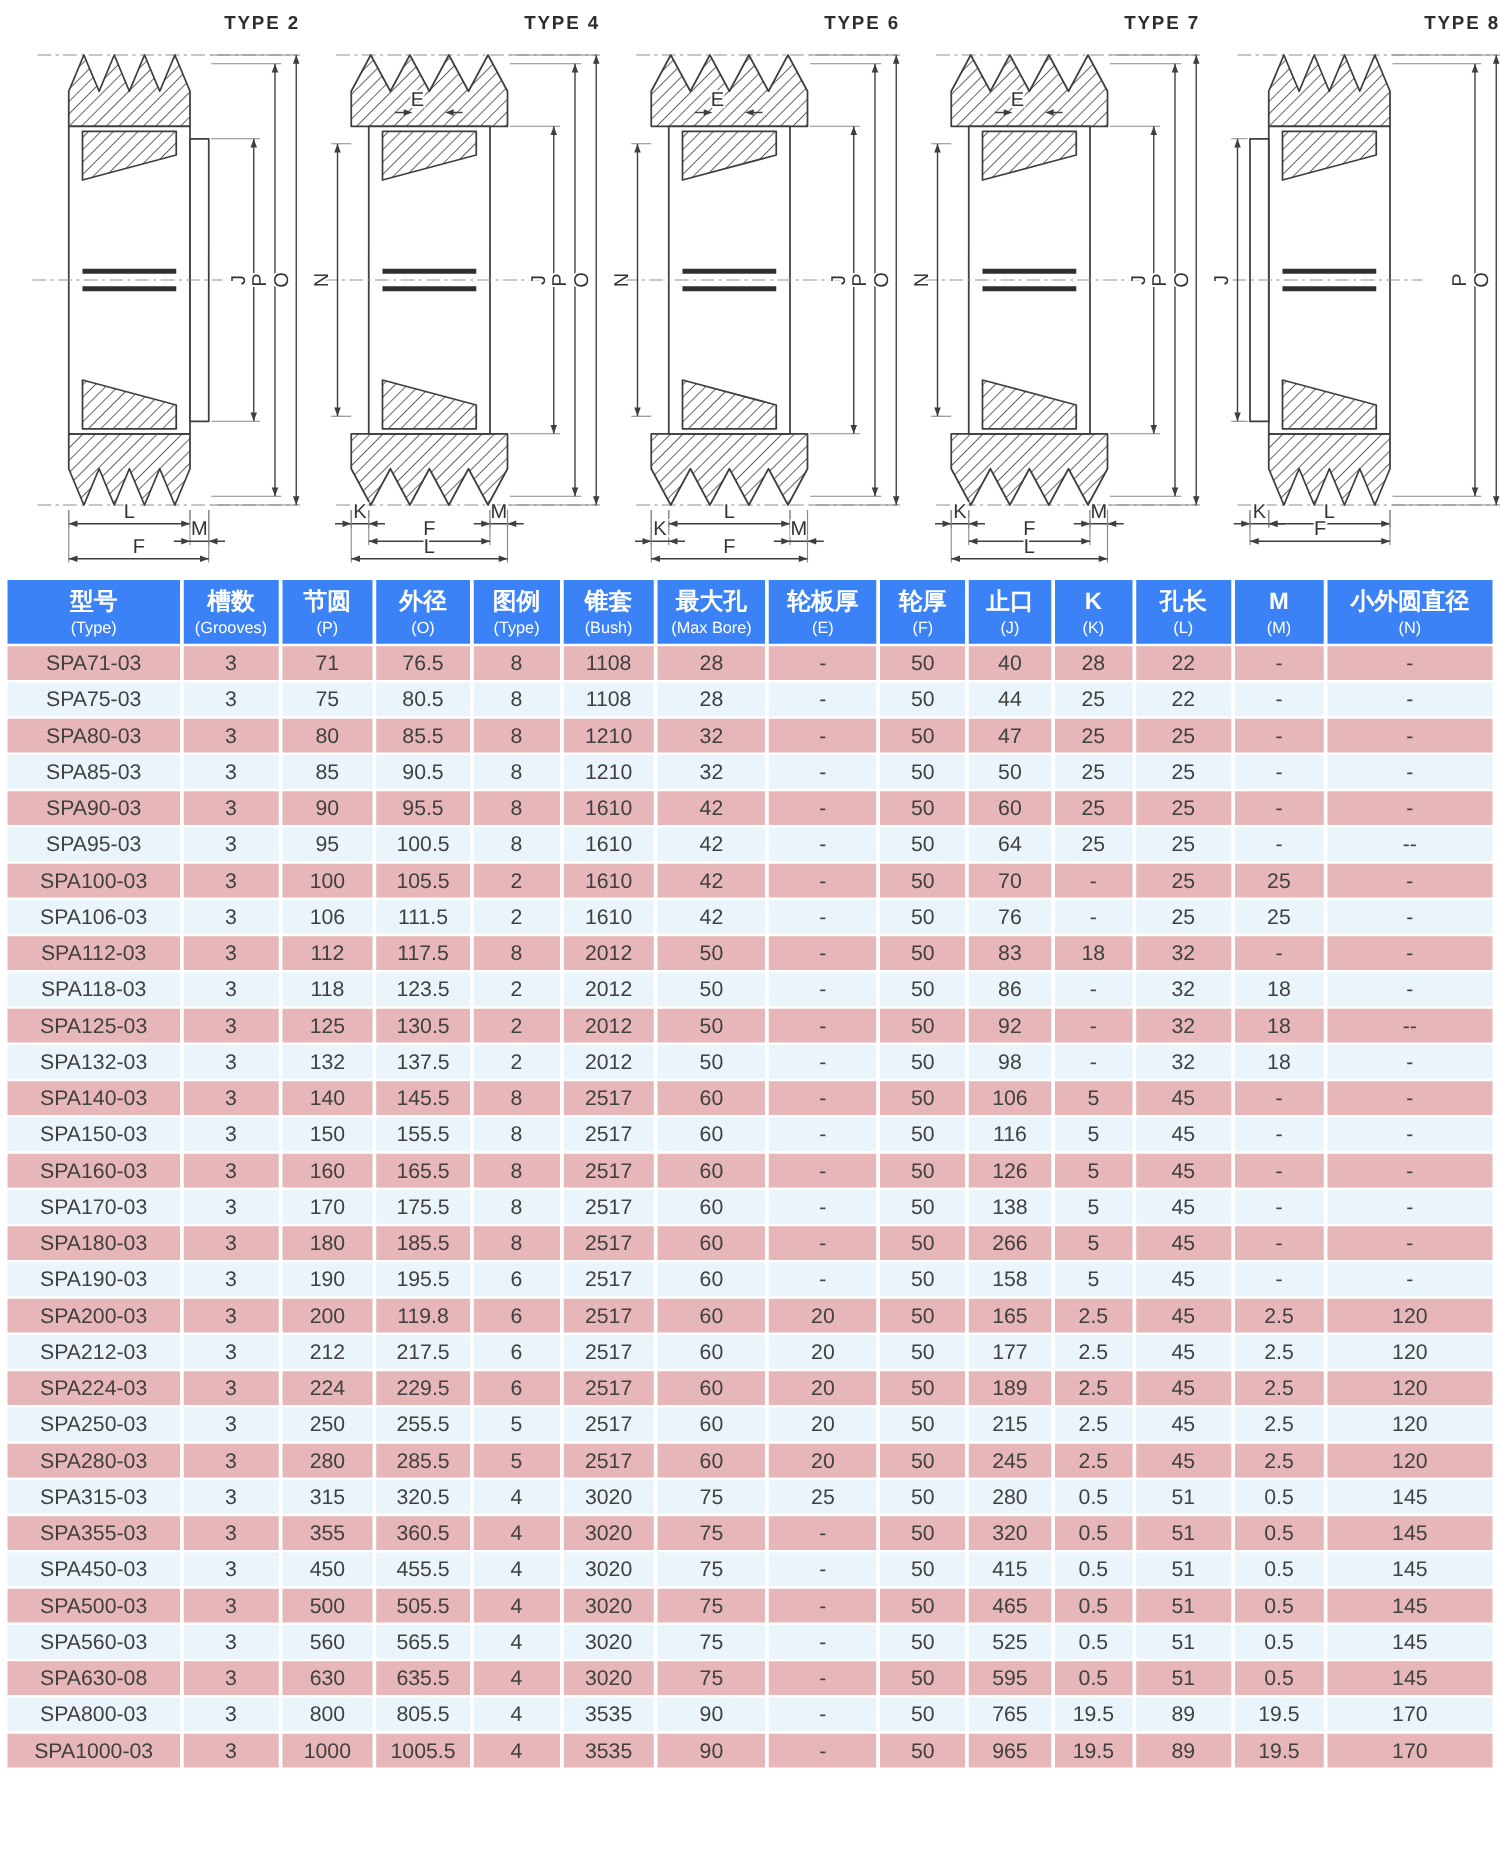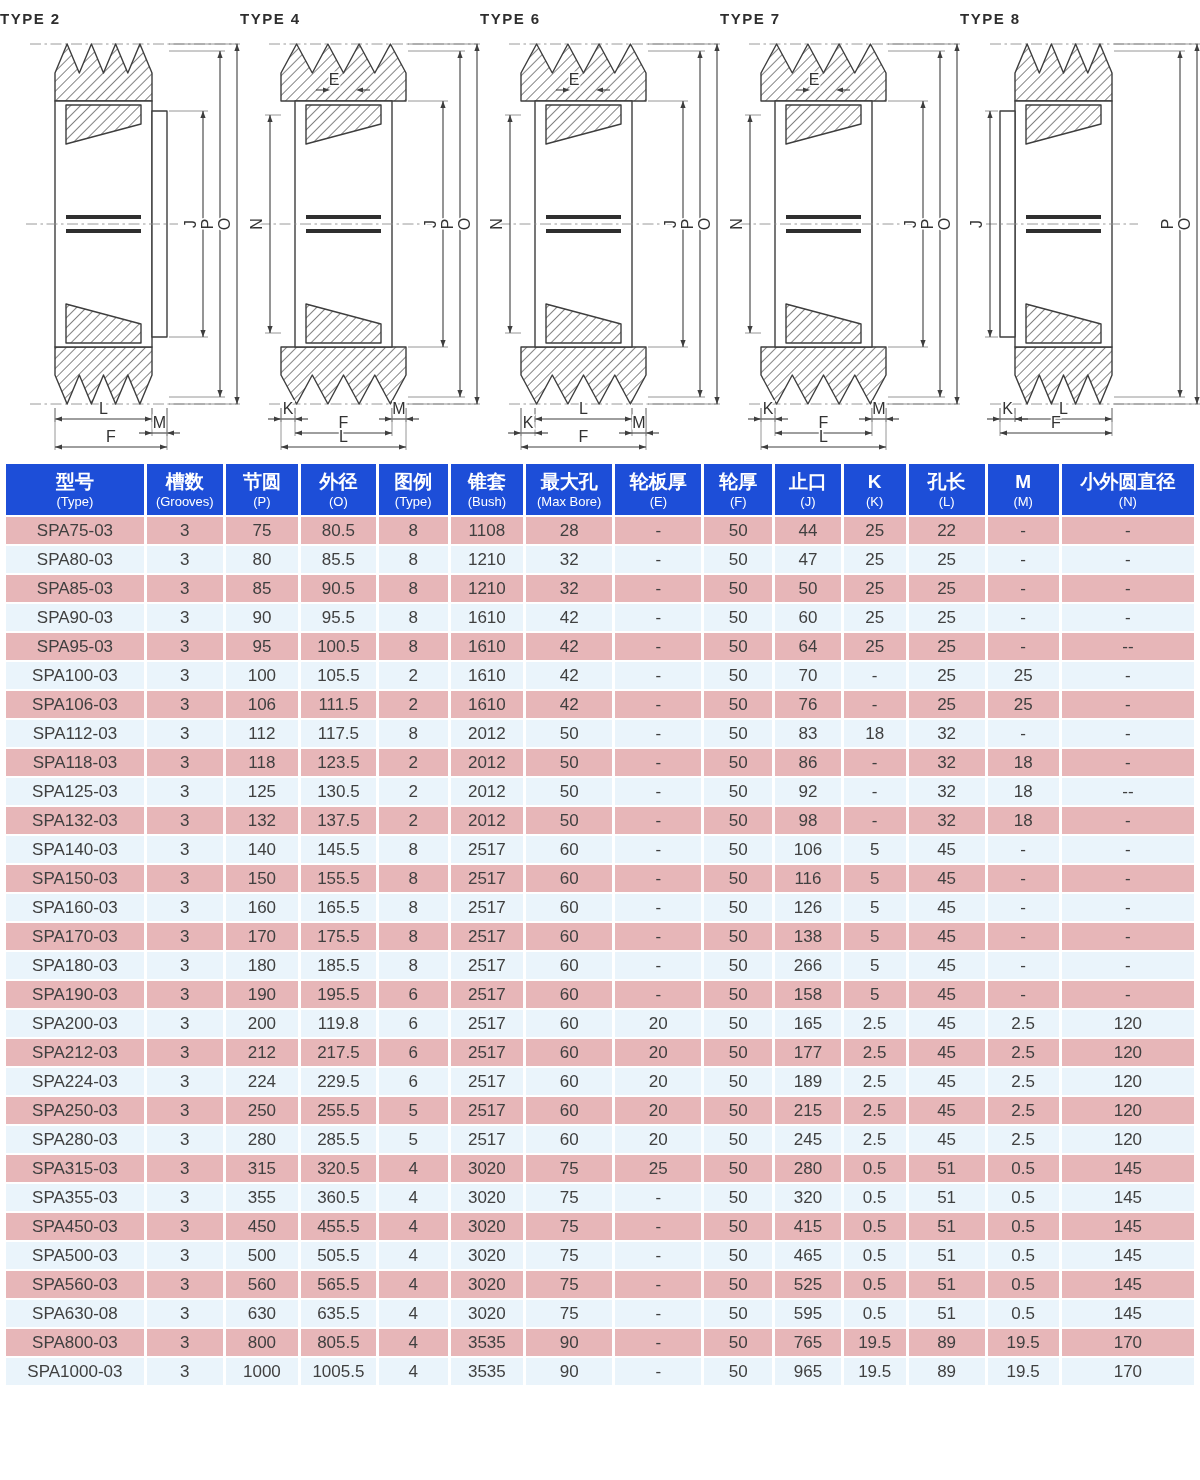--- a/index.html
+++ b/index.html
@@ -1,35 +1,35 @@
 <!DOCTYPE html>
 <html><head>
 <meta charset="utf-8">
 <style>
   html,body{margin:0;padding:0;background:#fff;}
   body{width:1200px;font-family:"Liberation Sans","DejaVu Sans",sans-serif;}
   .page{width:1200px;}
 
   
   .figures{display:flex;padding-top:4px;height:458px;}
-  .fig{width:240px;text-align:left;margin:0;padding:0;}
+  .fig{width:240px;text-align:right;margin:0;padding:0;}
   .fig figcaption{font-size:15px;font-weight:bold;letter-spacing:1.5px;color:#2e2e2e;margin:6px 0 0 0;}
   .svgbox{width:240px;height:428px;}
   svg .part{fill:#fff;stroke:#3e3e3e;stroke-width:1.4;stroke-linejoin:round;}
   svg .hat{fill:url(#hatch);}
   svg .bore{fill:#2f2f2f;}
   svg .dim{stroke:#3e3e3e;stroke-width:1.1;}
   svg .ext{stroke:#8a8a8a;stroke-width:0.9;}
   svg .cl{stroke:#8f8f8f;stroke-width:0.9;stroke-dasharray:11 3.5 2.5 3.5;}
   svg .arr{fill:#3e3e3e;}
   svg .dl{font-family:"Liberation Sans",sans-serif;font-size:16px;fill:#333;paint-order:stroke;stroke:#fff;stroke-width:3px;}
 
   
   table.spec{width:1194px;margin:0 auto;border-collapse:separate;border-spacing:3px 2px;table-layout:fixed;}
-  table.spec th{background:#1d4ed8;color:#fff;padding:6px 1px;vertical-align:middle;font-weight:400;margin-left:40px;}
+  table.spec th{background:#3b82f6;color:#fff;padding:6px 1px;vertical-align:middle;font-weight:400;margin-left:40px;}
   table.spec th .cn{display:block;font-size:19px;font-weight:700;line-height:24px;white-space:nowrap;}
   table.spec th .en{display:block;font-size:13px;line-height:15px;white-space:nowrap;}
   table.spec td{text-align:center;font-size:17px;color:#404040;padding:3px 1px;line-height:21px;white-space:nowrap;overflow:hidden;}
   table.spec tbody tr:nth-child(odd) td{background:#e7b6b8;}
   table.spec tbody tr:nth-child(even) td{background:#eaf4fb;}
   col.c1{width:12.0%} col.c2{width:6.6%} col.c3{width:6.3%} col.c4{width:6.5%}
   col.c5{width:6.0%} col.c6{width:6.3%} col.c7{width:7.5%} col.c8{width:7.5%}
   col.c9{width:5.9%} col.c10{width:5.7%} col.c11{width:5.4%} col.c12{width:6.6%}
   col.c13{width:6.2%} col.c14{width:11.5%}
 </style>
@@ -446,20 +446,36 @@
             <span class="en">(M)</span>
           </th>
         <th>
             <span class="cn">小外圆直径</span>
             <span class="en">(N)</span>
           </th>
       </tr>
     </thead>
     <tbody>
         <tr>
+          <td>SPA71-03</td>
+          <td>3</td>
+          <td>71</td>
+          <td>76.5</td>
+          <td>8</td>
+          <td>1108</td>
+          <td>28</td>
+          <td>-</td>
+          <td>50</td>
+          <td>40</td>
+          <td>28</td>
+          <td>22</td>
+          <td>-</td>
+          <td>-</td>
+        </tr>
+        <tr>
           <td>SPA75-03</td>
           <td>3</td>
           <td>75</td>
           <td>80.5</td>
           <td>8</td>
           <td>1108</td>
           <td>28</td>
           <td>-</td>
           <td>50</td>
           <td>44</td>

